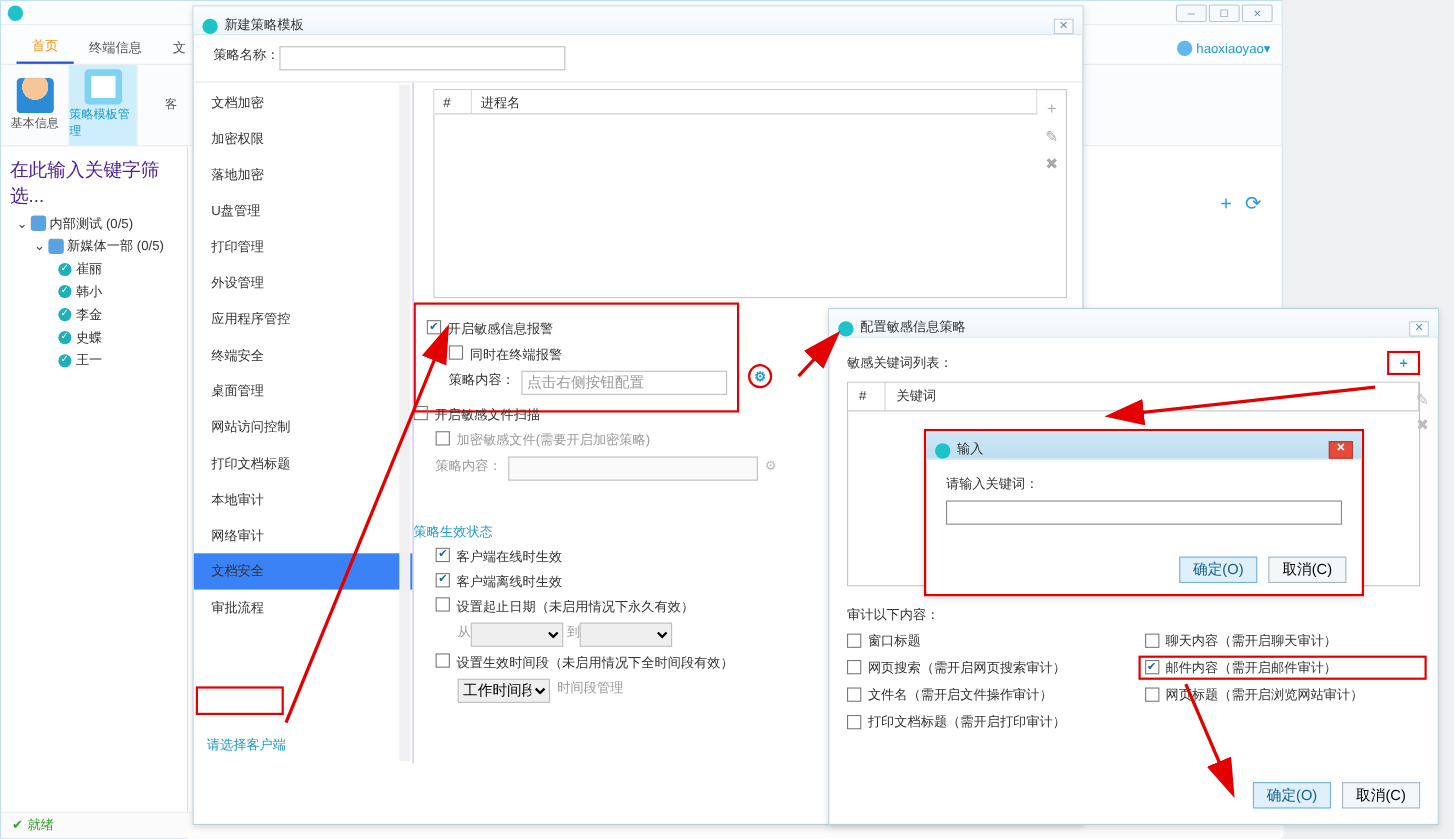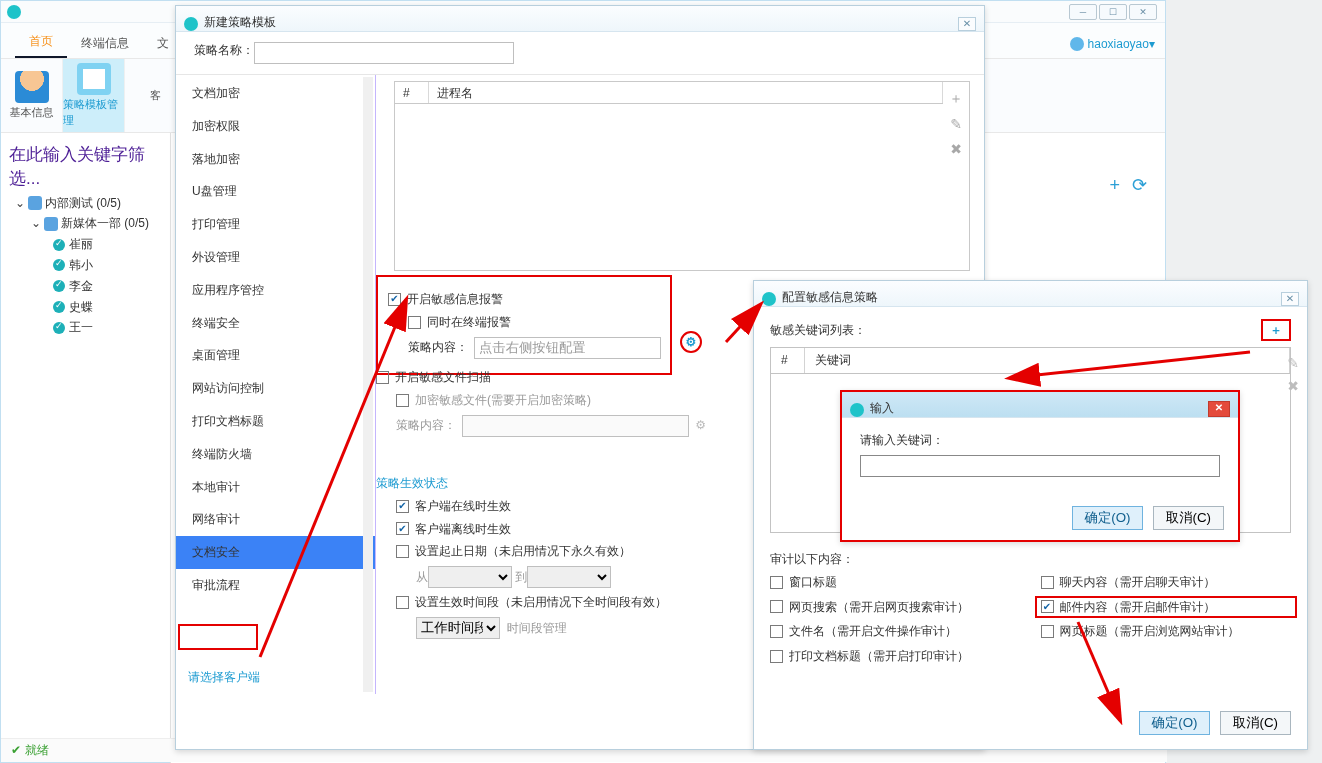--- a/index.html
+++ b/index.html
@@ -9,21 +9,21 @@
 .titlebar{height:22px;background:#fafcfd;display:flex;align-items:center;padding:0 6px;border-bottom:1px solid #e6eef4}
 .titlebar .logo{width:14px;height:14px;border-radius:50%;background:#1ec3c9;margin-right:8px}
 .titlebar .space{flex:1}
 .win-btn-grp{position:absolute;right:8px;top:3px;display:flex}
 .win-btn{width:28px;height:16px;border:1px solid #b8c8d2;background:#f6fafd;color:#6a8ea5;font-size:9px;line-height:14px;text-align:center;margin-left:2px;border-radius:2px}
 .user-pill{position:absolute;right:10px;top:32px;height:22px;display:flex;align-items:center;color:#1d9bd1;cursor:pointer}
 .user-pill .uicon{width:14px;height:14px;border-radius:50%;background:#60b7ea;margin-right:4px}
 
 .tabs{height:36px;display:flex;align-items:flex-end;padding:0 10px 0 14px;border-bottom:1px solid #e8e8e8;background:#fbfdfe}
 .tab{padding:6px 14px;color:#555;cursor:pointer}
-.tab.active{color:#f7931e;border-bottom:2px solid #0f172a}
+.tab.active{color:#f7931e;border-bottom:2px solid #1d4ed8}
 
 .ribbon{height:74px;display:flex;background:#fafcfe;border-bottom:1px solid #e8e8e8}
 .rib{width:62px;display:flex;flex-direction:column;align-items:center;justify-content:center;font-size:11px;color:#555;border-right:1px solid #eef0f1;cursor:pointer}
 .rib.active{background:#cdeefa;color:#1d9bd1}
 .rib .ri{width:34px;height:32px;margin-bottom:2px}
 .ri-user{background:radial-gradient(circle at 50% 25%,#f7c694 40%,transparent 41%),linear-gradient(#2b8bd6,#2b8bd6);border-radius:4px}
 .ri-clip{background:linear-gradient(#7fd2f2,#7fd2f2);border-radius:4px;position:relative}
 .ri-clip:before{content:"";position:absolute;top:6px;left:6px;right:6px;bottom:6px;background:#fff}
 
 .layout{display:flex;height:calc(763px - 22px - 36px - 74px)}
@@ -61,21 +61,21 @@
 .d1-nav .foot{position:absolute;left:12px;bottom:8px;color:#1d9bd1}
 .d1-main{flex:1;padding:6px 14px 6px 18px;position:relative;overflow:hidden}
 .proc-table{height:190px;border:1px solid #c9c9c9;display:flex}
 .proc-head{display:flex;height:22px;background:#fff;border-bottom:1px solid #c9c9c9}
 .proc-head div{padding:3px 8px;border-right:1px solid #d9d9d9}
 .proc-table-body{flex:1}
 .proc-side{width:26px;display:flex;flex-direction:column;align-items:center;color:#a8a8a8;font-size:14px;padding-top:4px}
 .proc-side span{margin:3px 0}
 .red-box{border:2px solid #e40000}
 .box-alert{position:absolute;left:0;top:200px;width:296px;padding:8px 10px}
-.field{display:flex;align-items:center;margin:6px 0}
+.field{display:flex;margin:6px 0}
 .field label{min-width:66px}
 .field input[type=text]{flex:1;height:22px;border:1px solid #bfbfbf;padding:0 4px;color:#9a9a9a}
 .chk-sq{width:13px;height:13px;border:1px solid #7a7a7a;margin-right:6px;display:inline-flex;align-items:center;justify-content:center}
 .chk-sq.checked{background:#fff}
 .chk-sq.checked:before{content:"✔";font-size:10px;color:#1464a6}
 .chk-sq.blue.checked:before{color:#1464a6}
 .gear{position:absolute;left:304px;top:256px;width:22px;height:22px;border:2px solid #e40000;border-radius:50%;display:flex;align-items:center;justify-content:center;color:#1d9bd1;font-weight:bold;cursor:pointer}
 .sect-title{color:#1d9bd1;margin:10px 0 2px 0}
 .mute{color:#9a9a9a}
 select.small{height:22px;border:1px solid #bfbfbf;width:84px}
@@ -217,21 +217,20 @@
         <div class="itm">加密权限</div>
         <div class="itm">落地加密</div>
         <div class="itm">U盘管理</div>
         <div class="itm">打印管理</div>
         <div class="itm">外设管理</div>
         <div class="itm">应用程序管控</div>
         <div class="itm">终端安全</div>
         <div class="itm">桌面管理</div>
         <div class="itm">网站访问控制</div>
         <div class="itm">打印文档标题</div>
-        <div class="itm">终端防火墙</div>
         <div class="itm">本地审计</div>
         <div class="itm">网络审计</div>
         <div class="itm sel">文档安全</div>
         <div class="itm">审批流程</div>
       </div>
       <div class="nav-hl" style="top:549px"></div>
       <div class="foot">请选择客户端</div>
       <div class="scrollbar-fake"></div>
     </div>
     <div class="d1-main">

